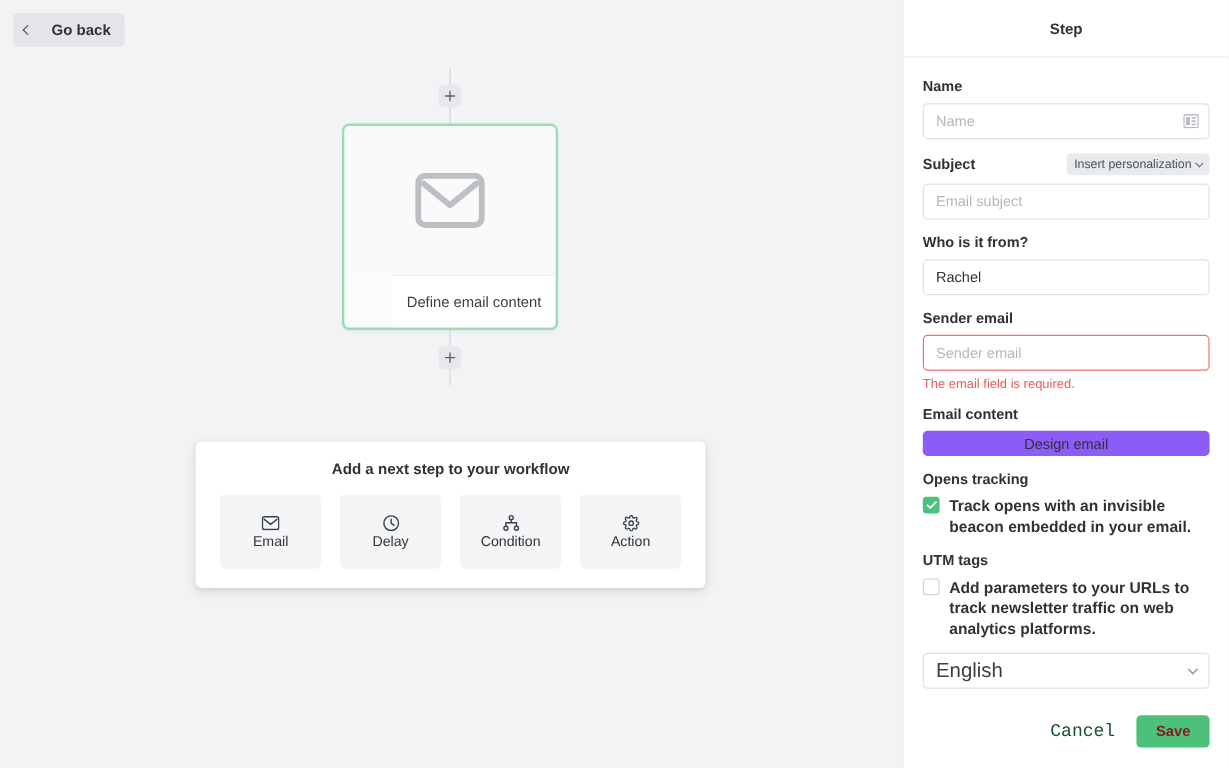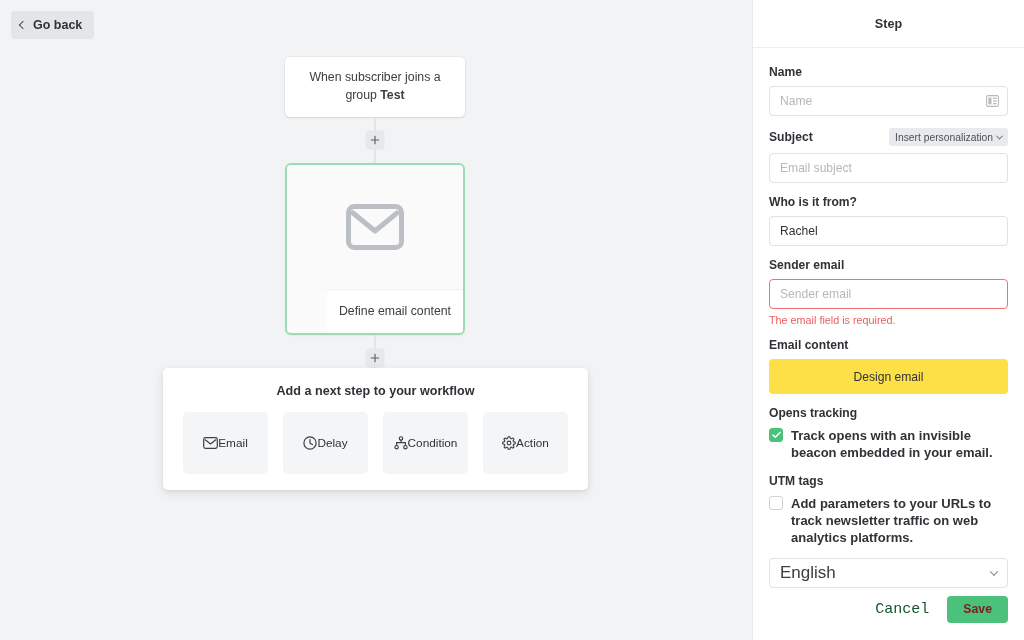--- a/index.html
+++ b/index.html
@@ -34,21 +34,21 @@
   }
 
   .go-back {
     position: absolute;
     left: 11px;
     top: 11px;
     height: 28px;
     padding: 0 12px 0 9px;
     display: flex;
     align-items: center;
-    gap: 7px;
+    gap: 17px;
     background: #e3e5e8;
     border: none;
     border-radius: 4px;
     font-family: "Liberation Sans", sans-serif;
     font-size: 12.5px;
     font-weight: bold;
     color: #2f3337;
     cursor: pointer;
   }
   .go-back .chev {
@@ -172,21 +172,21 @@
     gap: 15px;
     justify-content: center;
   }
   .step-option {
     width: 89px;
     height: 62px;
     background: #f4f5f7;
     border-radius: 5px;
     border: none;
     display: flex;
-    flex-direction: row;
+    flex-direction: column;
     align-items: center;
     justify-content: center;
     gap: 0;
     cursor: pointer;
     font-family: "Liberation Sans", sans-serif;
     font-size: 11.8px;
     color: #2f3337;
   }
   .step-option .so-icon {
     display: flex;
@@ -286,22 +286,22 @@
   }
 
   .error-msg {
     font-size: 10.8px;
     color: #e8605e;
     margin-top: 5px;
   }
 
   .wide-btn {
     width: 100%;
-    height: 35px;
-    background: #fde047;
+    height: 21px;
+    background: #8b5cf6;
     border: none;
     border-radius: 4px;
     font-family: "Liberation Sans", sans-serif;
     font-size: 12.1px;
     color: #2f3337;
     cursor: pointer;
   }
 
   .check-row {
     display: flex;
@@ -394,25 +394,20 @@
 
   <div class="canvas">
 
     <button class="go-back">
       <span class="chev"></span>
       <span>Go back</span>
     </button>
 
     <div class="flow">
 
-      <div class="trigger-card">
-        <div>
-          <span>When subscriber joins a group </span><b>Test</b>
-        </div>
-      </div>
 
       <div class="connector">
         <div class="line"></div>
         <button class="plus-btn">
           <svg width="9" height="9" viewBox="0 0 9 9">
             <path d="M4.5 0.6 V8.4 M0.6 4.5 H8.4" stroke="#5c6369" stroke-width="1.2" stroke-linecap="round"></path>
           </svg>
         </button>
       </div>
 

